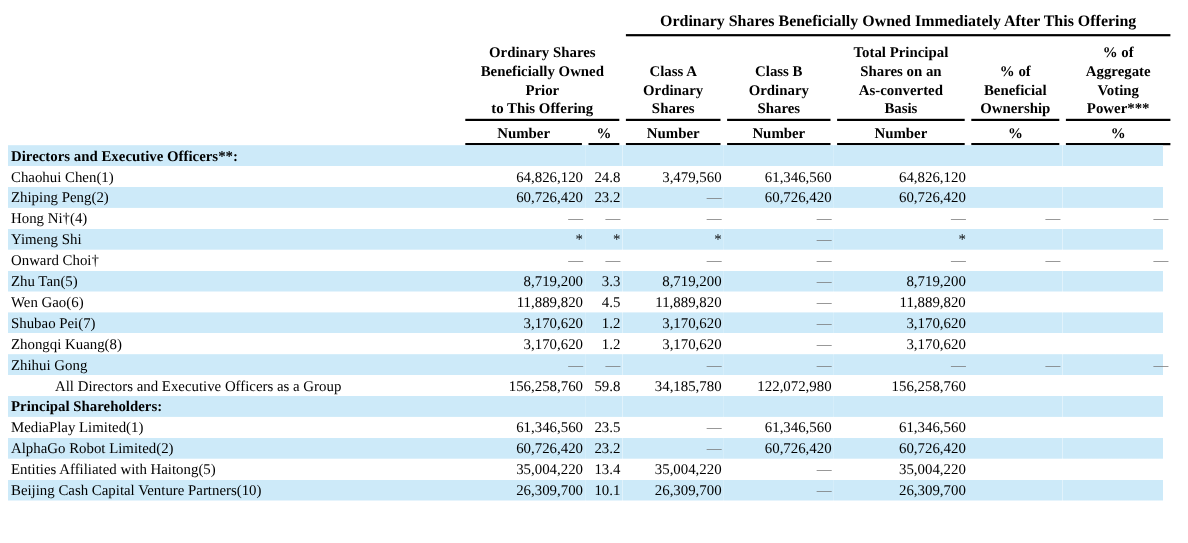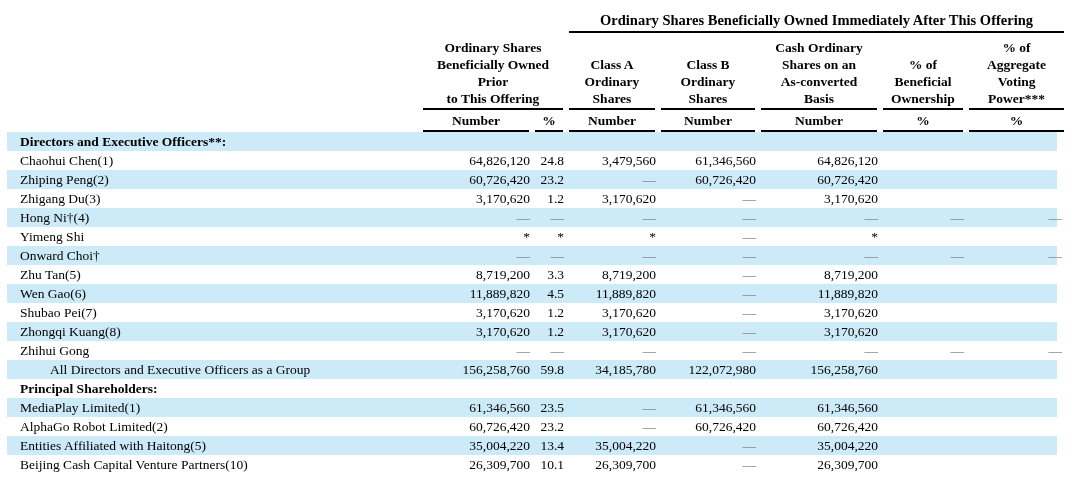--- a/index.html
+++ b/index.html
@@ -27,21 +27,21 @@
   .pre { white-space:pre-line; }
   tr.title-row th { padding-top:3px; font-size:14.5px; line-height:19px; }
   tr.groups-row th { padding-top:6px; }
   tr.subhdr-row th { padding-top:2px; font-size:13.5px; }
 
   
   tbody td {
     font-size:13.5px; line-height:19px; height:19px;
     white-space:nowrap; overflow:hidden; vertical-align:middle;
   }
-  tbody td.name { text-align:left; padding-left:13px; }
+  tbody td.name { text-align:left; padding-left:3px; }
   tbody td.num  { text-align:right; padding:0 2px; }
   tbody td.num:last-child { padding-right:5px; }
   tbody td.bold { font-weight:bold; }
   tbody td.indent { padding-left:43px; }
   tbody td.dash { color:var(--dash); }
 
   
   tbody tr:nth-child(odd) td { background-color:var(--band); }
   tbody tr:nth-child(odd) td:last-child {
     background:linear-gradient(to right,
@@ -83,21 +83,21 @@
           <div class="u pre">Class A
 Ordinary
 Shares</div>
         </th>
         <th>
           <div class="u pre">Class B
 Ordinary
 Shares</div>
         </th>
         <th>
-          <div class="u pre">Cash Ordinary
+          <div class="u pre">Total Principal
 Shares on an
 As-converted
 Basis</div>
         </th>
         <th>
           <div class="u pre">% of
 Beneficial
 Ownership</div>
         </th>
         <th>
@@ -157,30 +157,20 @@
           <td class="name">Zhiping Peng(2)</td>
           <td class="num">60,726,420</td>
           <td class="num">23.2</td>
           <td class="num dash">—</td>
           <td class="num">60,726,420</td>
           <td class="num">60,726,420</td>
           <td class="num"></td>
           <td class="num"></td>
         </tr>
         <tr>
-          <td class="name">Zhigang Du(3)</td>
-          <td class="num">3,170,620</td>
-          <td class="num">1.2</td>
-          <td class="num">3,170,620</td>
-          <td class="num dash">—</td>
-          <td class="num">3,170,620</td>
-          <td class="num"></td>
-          <td class="num"></td>
-        </tr>
-        <tr>
           <td class="name">Hong Ni†(4)</td>
           <td class="num dash">—</td>
           <td class="num dash">—</td>
           <td class="num dash">—</td>
           <td class="num dash">—</td>
           <td class="num dash">—</td>
           <td class="num dash">—</td>
           <td class="num dash">—</td>
         </tr>
         <tr>

